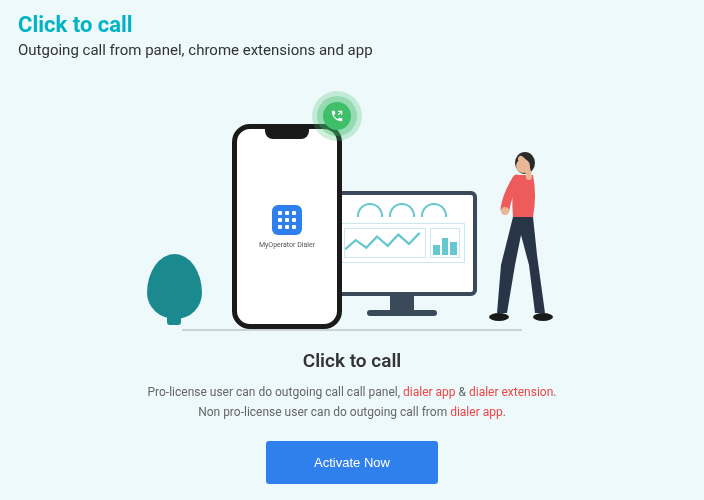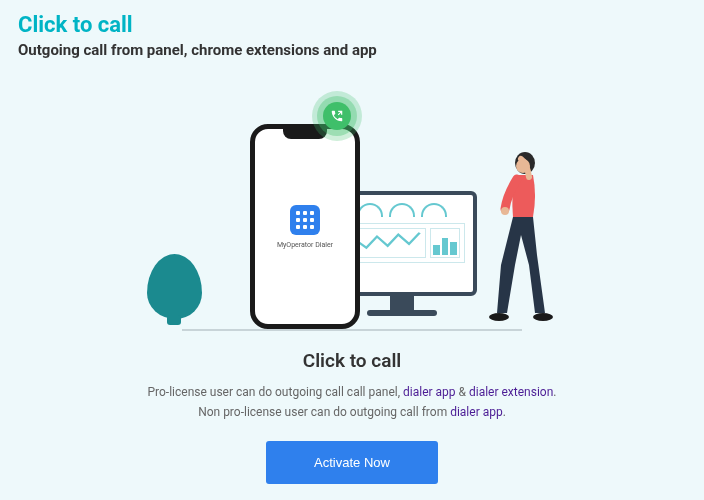--- a/index.html
+++ b/index.html
@@ -16,21 +16,21 @@
   }
   .header-title {
     color: #00b4c5;
     font-size: 22px;
     font-weight: 700;
     margin-bottom: 4px;
   }
   .header-subtitle {
     color: #333;
     font-size: 15px;
-    font-weight: 700;
+    font-weight: 400;
   }
   .illustration {
     position: relative;
     width: 350px;
     height: 220px;
     margin: 50px auto 20px auto;
   }
   .bush {
     position: absolute;
     left: -30px;
@@ -115,21 +115,20 @@
     width: 110px;
     height: 205px;
     background: #fff;
     border: 5px solid #1a1a1a;
     border-radius: 18px;
     z-index: 2;
     display: flex;
     flex-direction: column;
     align-items: center;
     justify-content: center;
-    margin-left: 18px;
   }
   .phone-notch {
     position: absolute;
     top: 0;
     left: 50%;
     transform: translateX(-50%);
     width: 44px;
     height: 10px;
     background: #1a1a1a;
     border-radius: 0 0 8px 8px;
@@ -200,21 +199,21 @@
     font-weight: 600;
     color: #333;
     margin-bottom: 10px;
   }
   .content-desc {
     font-size: 12px;
     color: #666;
     line-height: 1.7;
     margin-bottom: 18px;
   }
-  .content-desc .link { color: #4c1d95; }
+  .content-desc .link { color: #ef4444; }
   .activate-btn {
     background: #2f80ed;
     color: #fff;
     border: none;
     padding: 14px 48px;
     font-size: 13px;
     border-radius: 3px;
     cursor: pointer;
   }
 </style>

